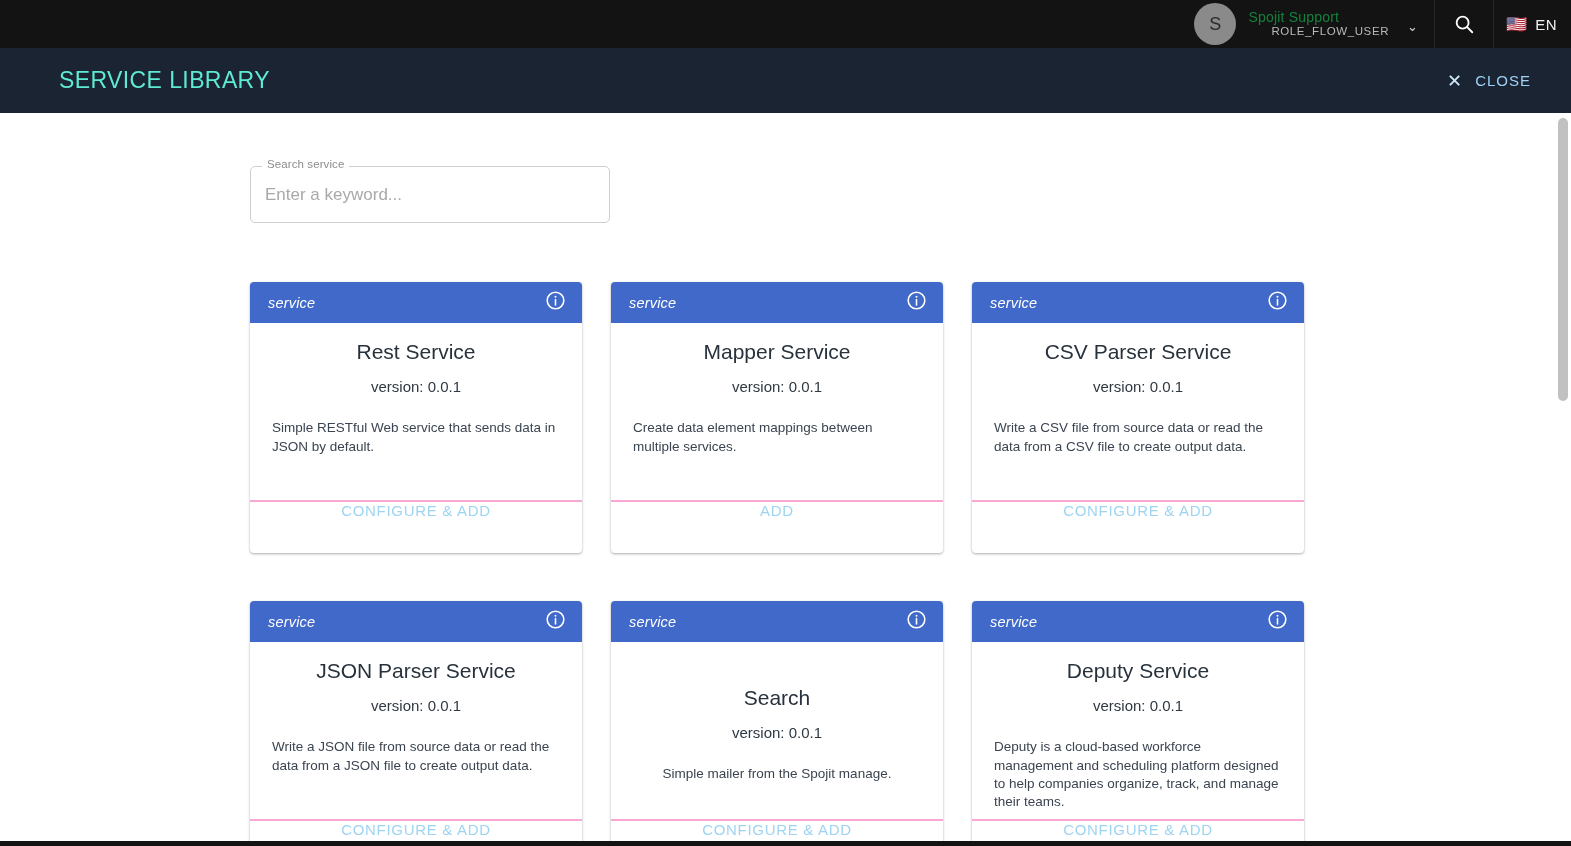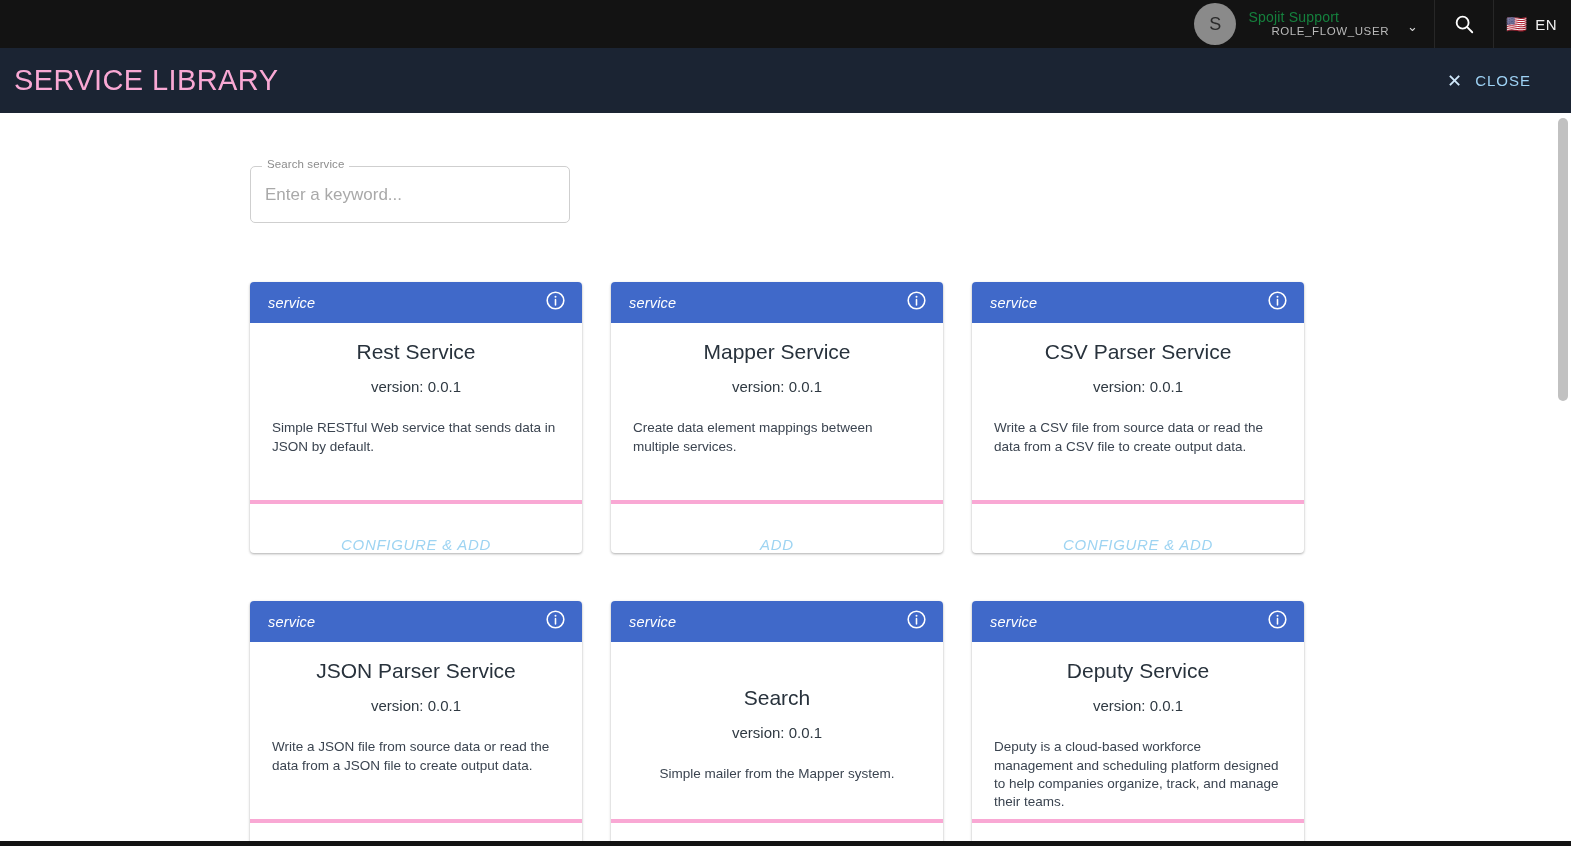--- a/index.html
+++ b/index.html
@@ -73,24 +73,25 @@
     top: 48px; left: 0;
     width: 1571px;
     height: 65px;
     background: #1b2433;
     display: flex;
     align-items: center;
     justify-content: space-between;
     padding: 0 40px 0 14px;
   }
   .page-title {
-    color: #f9a8d4;
-    font-size: 29px;
+    color: #5eead4;
+    font-size: 23px;
     font-weight: normal;
     letter-spacing: .4px;
+    margin-left: 45px;
   }
   .close-btn {
     display: flex;
     align-items: center;
     gap: 12px;
     color: #9ed2f5;
     font-size: 15px;
     letter-spacing: 1px;
     cursor: pointer;
     background: none;
@@ -107,21 +108,21 @@
     height: 728px;
     background: #ffffff;
     overflow: hidden;
   }
 
   
   .search-wrap {
     position: absolute;
     left: 250px;
     top: 53px;
-    width: 320px;
+    width: 360px;
     height: 57px;
   }
   .search-field {
     position: absolute;
     inset: 0;
     border: 1px solid #cfcfcf;
     border-radius: 5px;
     background: #fff;
   }
   .search-legend {
@@ -202,27 +203,26 @@
     margin-top: 13px;
   }
   .card-desc {
     margin-top: 24px;
     font-size: 13.5px;
     line-height: 1.36;
     color: #3b4450;
   }
   .card-desc.center { text-align: center; }
   .card-footer {
-    border-top: 4px solid #f9a8d4;
+    border-top: 2px solid #f9a8d4;
     height: 53px;
     display: flex;
-    align-items: flex-end;
+    align-items: flex-start;
     justify-content: center;
     cursor: pointer;
-    font-style: italic;
   }
   .card-action {
     color: #9ed4f2;
     font-size: 15px;
     letter-spacing: .7px;
   }
 
   
   .scrollbar-track {
     position: absolute;
@@ -392,21 +392,21 @@
           <svg width="21" height="21" viewBox="0 0 24 24" fill="none" stroke="#ffffff" stroke-width="1.8">
             <circle cx="12" cy="12" r="9.5"></circle>
             <line x1="12" y1="11" x2="12" y2="17" stroke-linecap="round"></line>
             <circle cx="12" cy="7.6" r="1.15" fill="#ffffff" stroke="none"></circle>
           </svg>
         </span>
       </div>
       <div class="card-body center">
         <div class="card-title">Search</div>
         <div class="card-version">version: 0.0.1</div>
-        <div class="card-desc center">Simple mailer from the Mapper system.</div>
+        <div class="card-desc center">Simple mailer from the Spojit manage.</div>
       </div>
       <div class="card-footer">
         <span class="card-action">CONFIGURE &amp; ADD</span>
       </div>
     </div>
 
     <div class="card">
       <div class="card-header">
         <span class="card-kind">service</span>
         <span class="info-icon">

